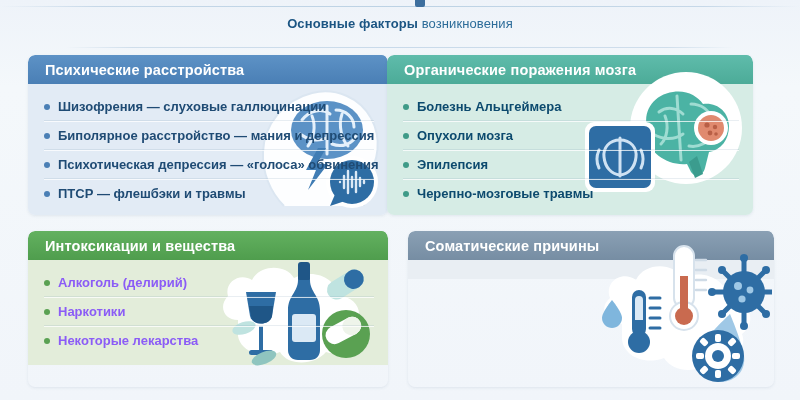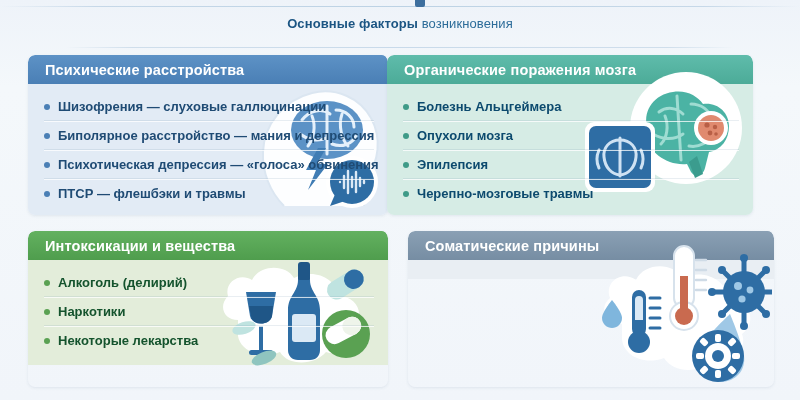--- a/index.html
+++ b/index.html
@@ -134,21 +134,21 @@
   #card-mental  ul.items li { color: #1f4b74; font-weight: 600; }
 
   #card-organic .card-head { background: linear-gradient(180deg,#5fbcab 0%, #4cab98 100%); }
   #card-organic .card-body { background: #d6ece5; }
   #card-organic .bullet    { background: #3f9b88; }
   #card-organic ul.items li { color: #0c4a6e; font-weight: 600; }
 
   #card-intox   .card-head { background: linear-gradient(180deg,#63b160 0%, #4f9d4d 100%); }
   #card-intox   .card-body { background: #e3edda; }
   #card-intox   .bullet    { background: #5aa152; }
-  #card-intox   ul.items li { color: #14532d; font-weight: 600; }
+  #card-intox   ul.items li { color: #8b5cf6; font-weight: 600; }
 
   #card-somatic .card-head { background: linear-gradient(180deg,#8aa0b4 0%, #768da3 100%); }
   #card-somatic .card-body { background: #e9eef3; }
   #card-somatic .bullet    { background: #748da3; }
   #card-somatic ul.items li { color: #2b4964; font-weight: 600; }
 
   
   .art {
     position: absolute;
     z-index: 1;

